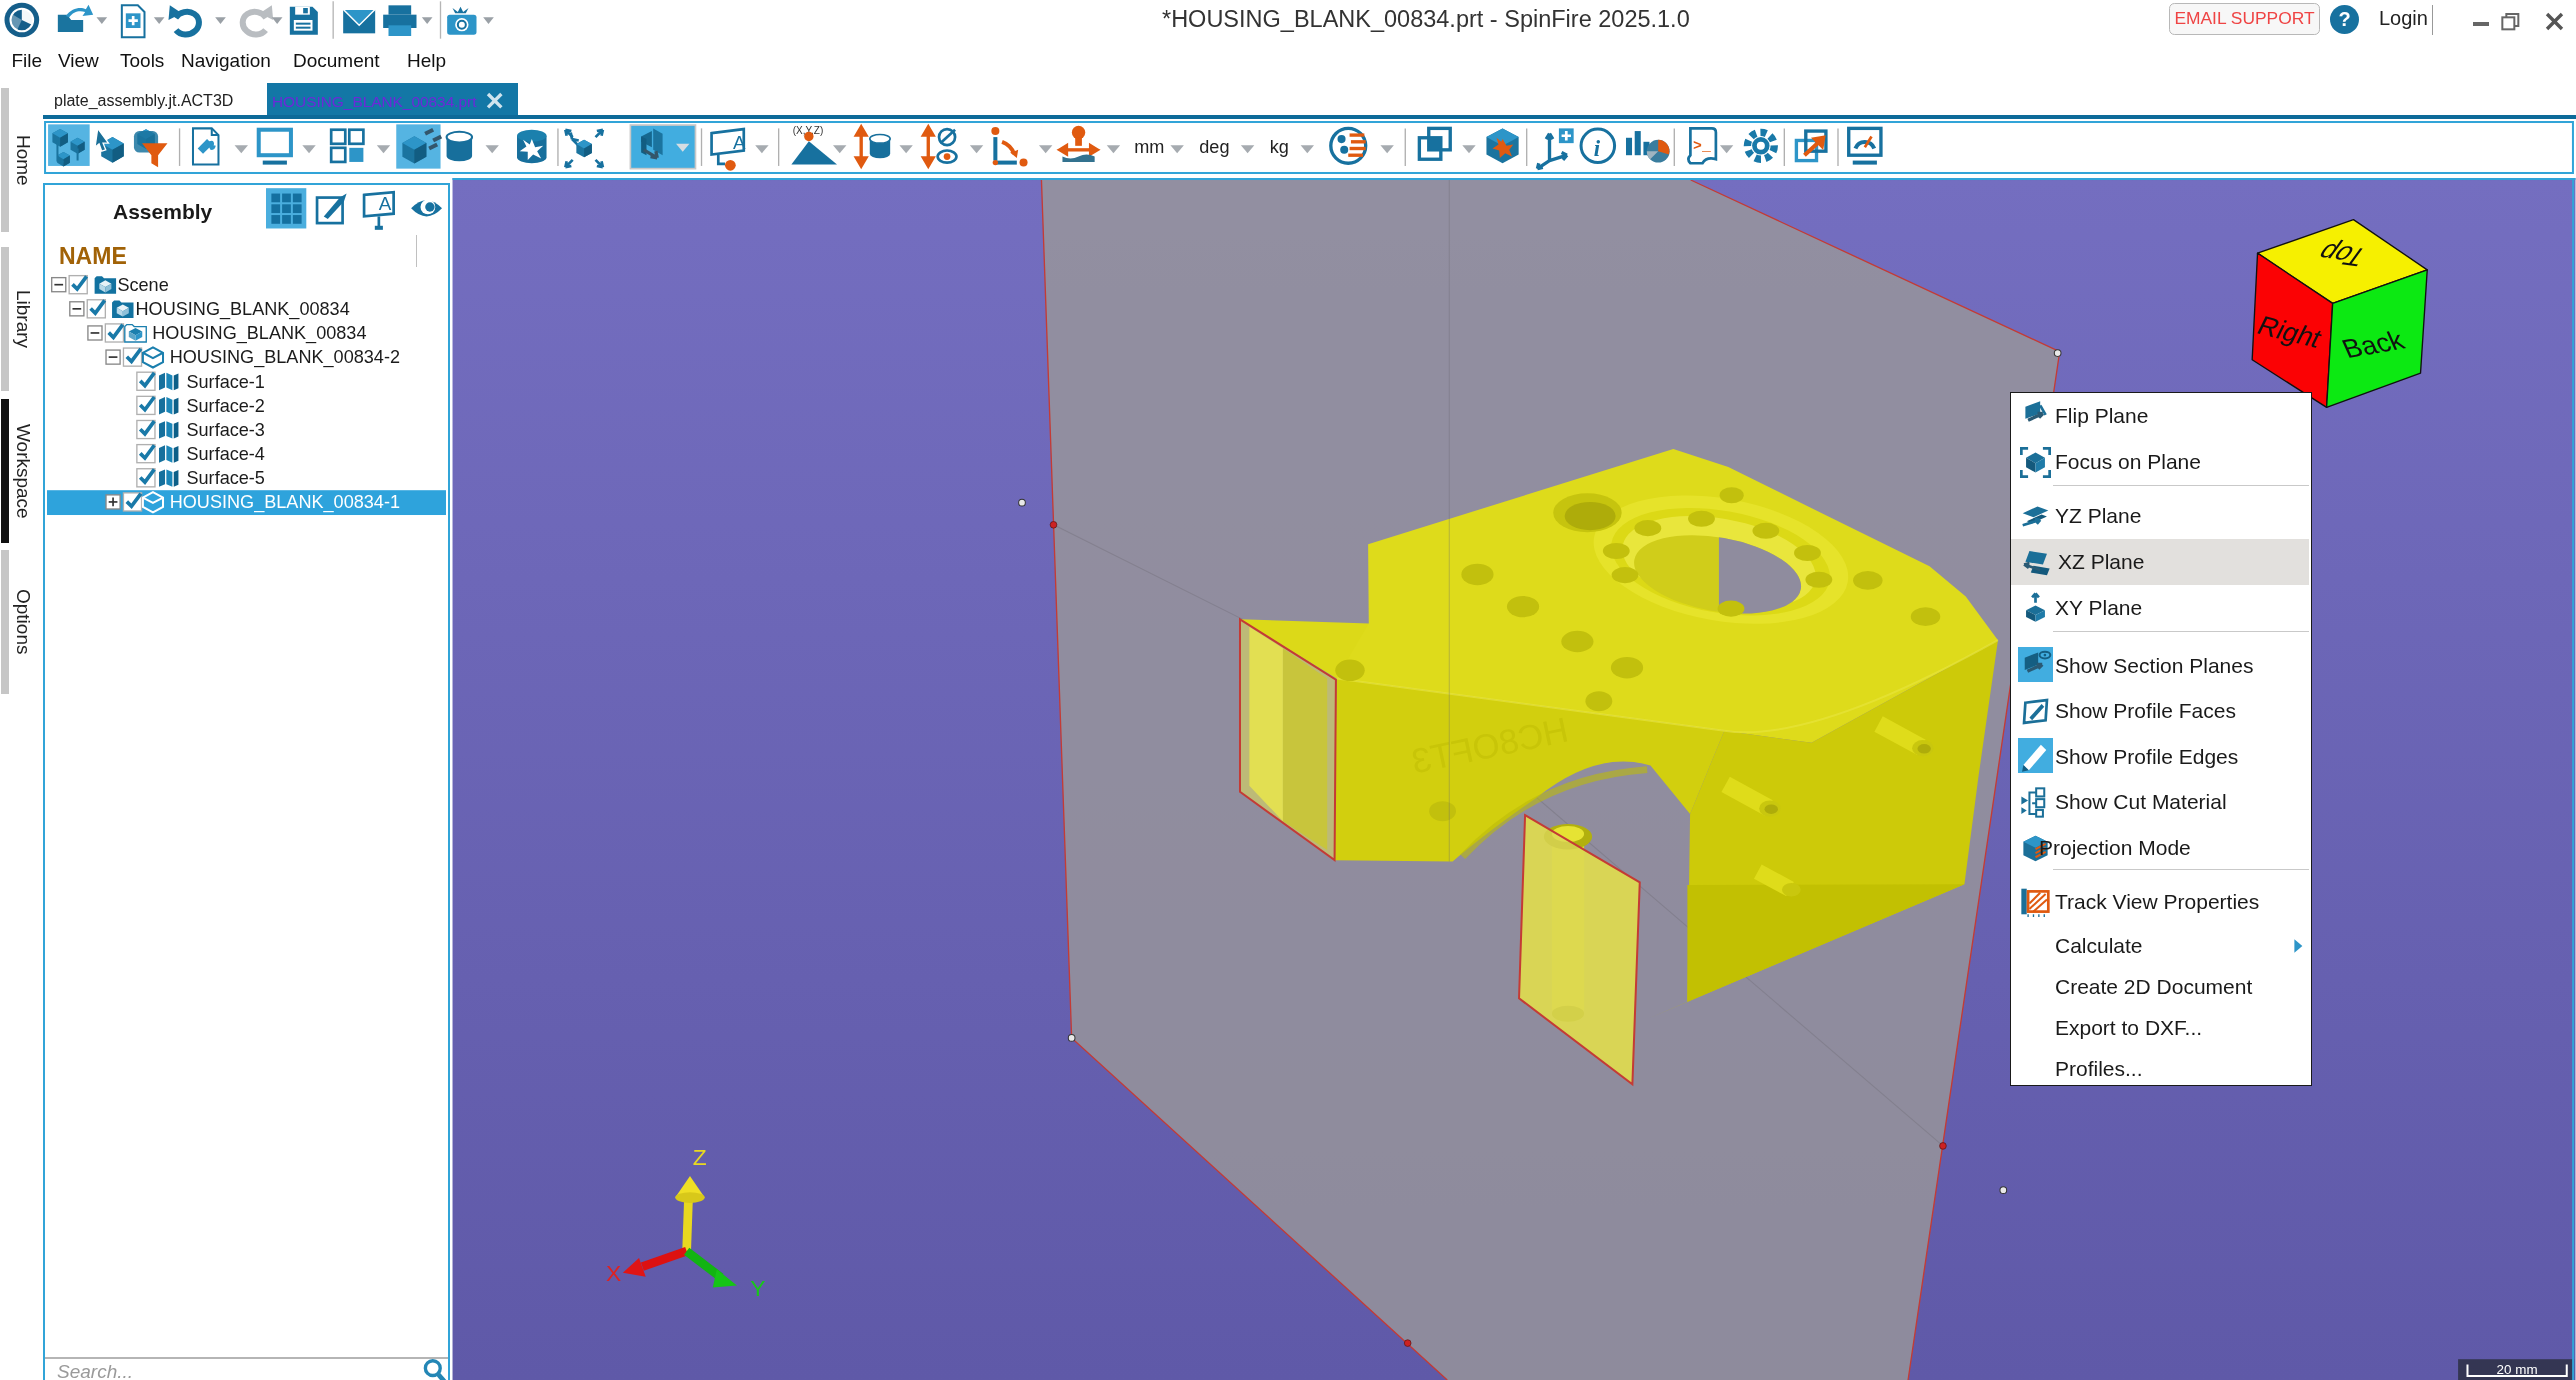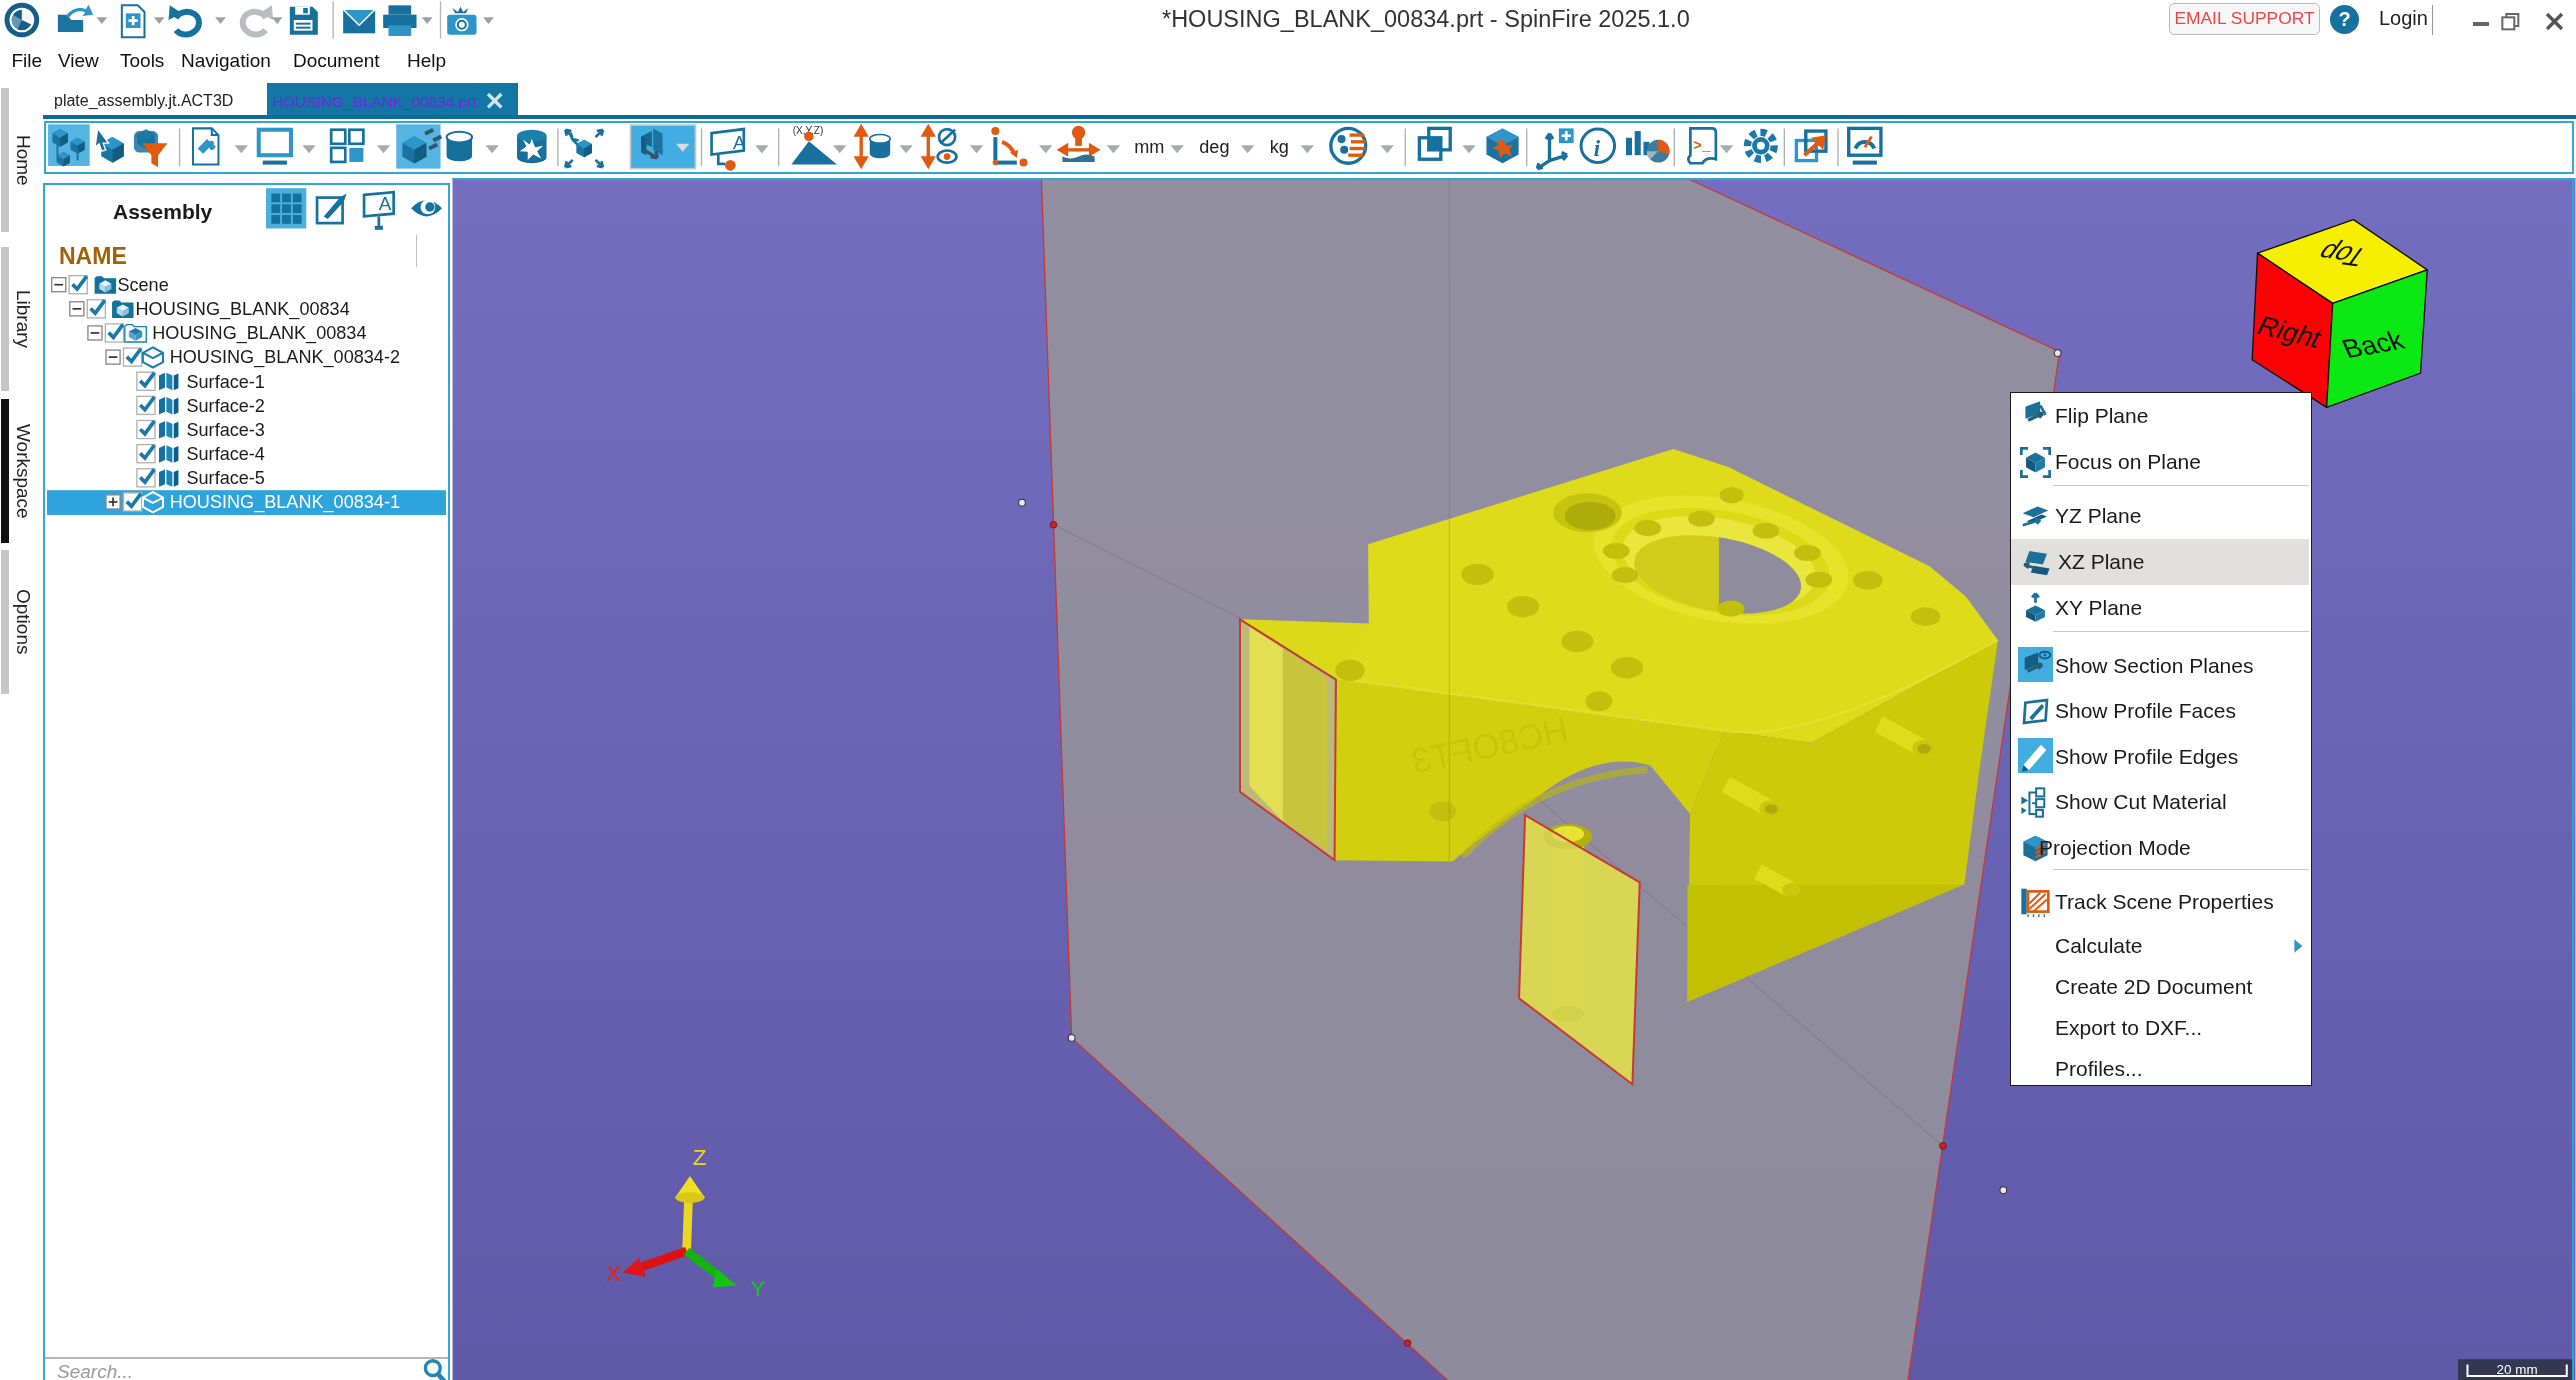--- a/index.html
+++ b/index.html
@@ -686,21 +686,21 @@
           <line x1="20" y1="38" x2="40" y2="20"></line>
           <line x1="14" y1="26" x2="30" y2="10"></line>
         </g>
         <g stroke="#1b6f98" stroke-width="2">
           <line x1="12" y1="42" x2="12" y2="46"></line>
           <line x1="20" y1="42" x2="20" y2="46"></line>
           <line x1="28" y1="42" x2="28" y2="46"></line>
           <line x1="36" y1="42" x2="36" y2="46"></line>
         </g>
       </svg>
-    <div class="abs" style="left:44px;top:497px;">Track Scene Properties</div>
+    <div class="abs" style="left:44px;top:497px;">Track View Properties</div>
     <div class="abs" style="left:44px;top:541px;">Calculate</div>
     <svg class="abs" style="left:282px;top:545px;" width="10.7" height="16" viewBox="0 0 16 24">
         <polygon points="2,2 14,12 2,22" fill="#2d95c8"></polygon>
       </svg>
     <div class="abs" style="left:44px;top:582px;">Create 2D Document</div>
     <div class="abs" style="left:44px;top:623px;">Export to DXF...</div>
     <div class="abs" style="left:44px;top:664px;">Profiles...</div>
   </div>
 
 </div>

